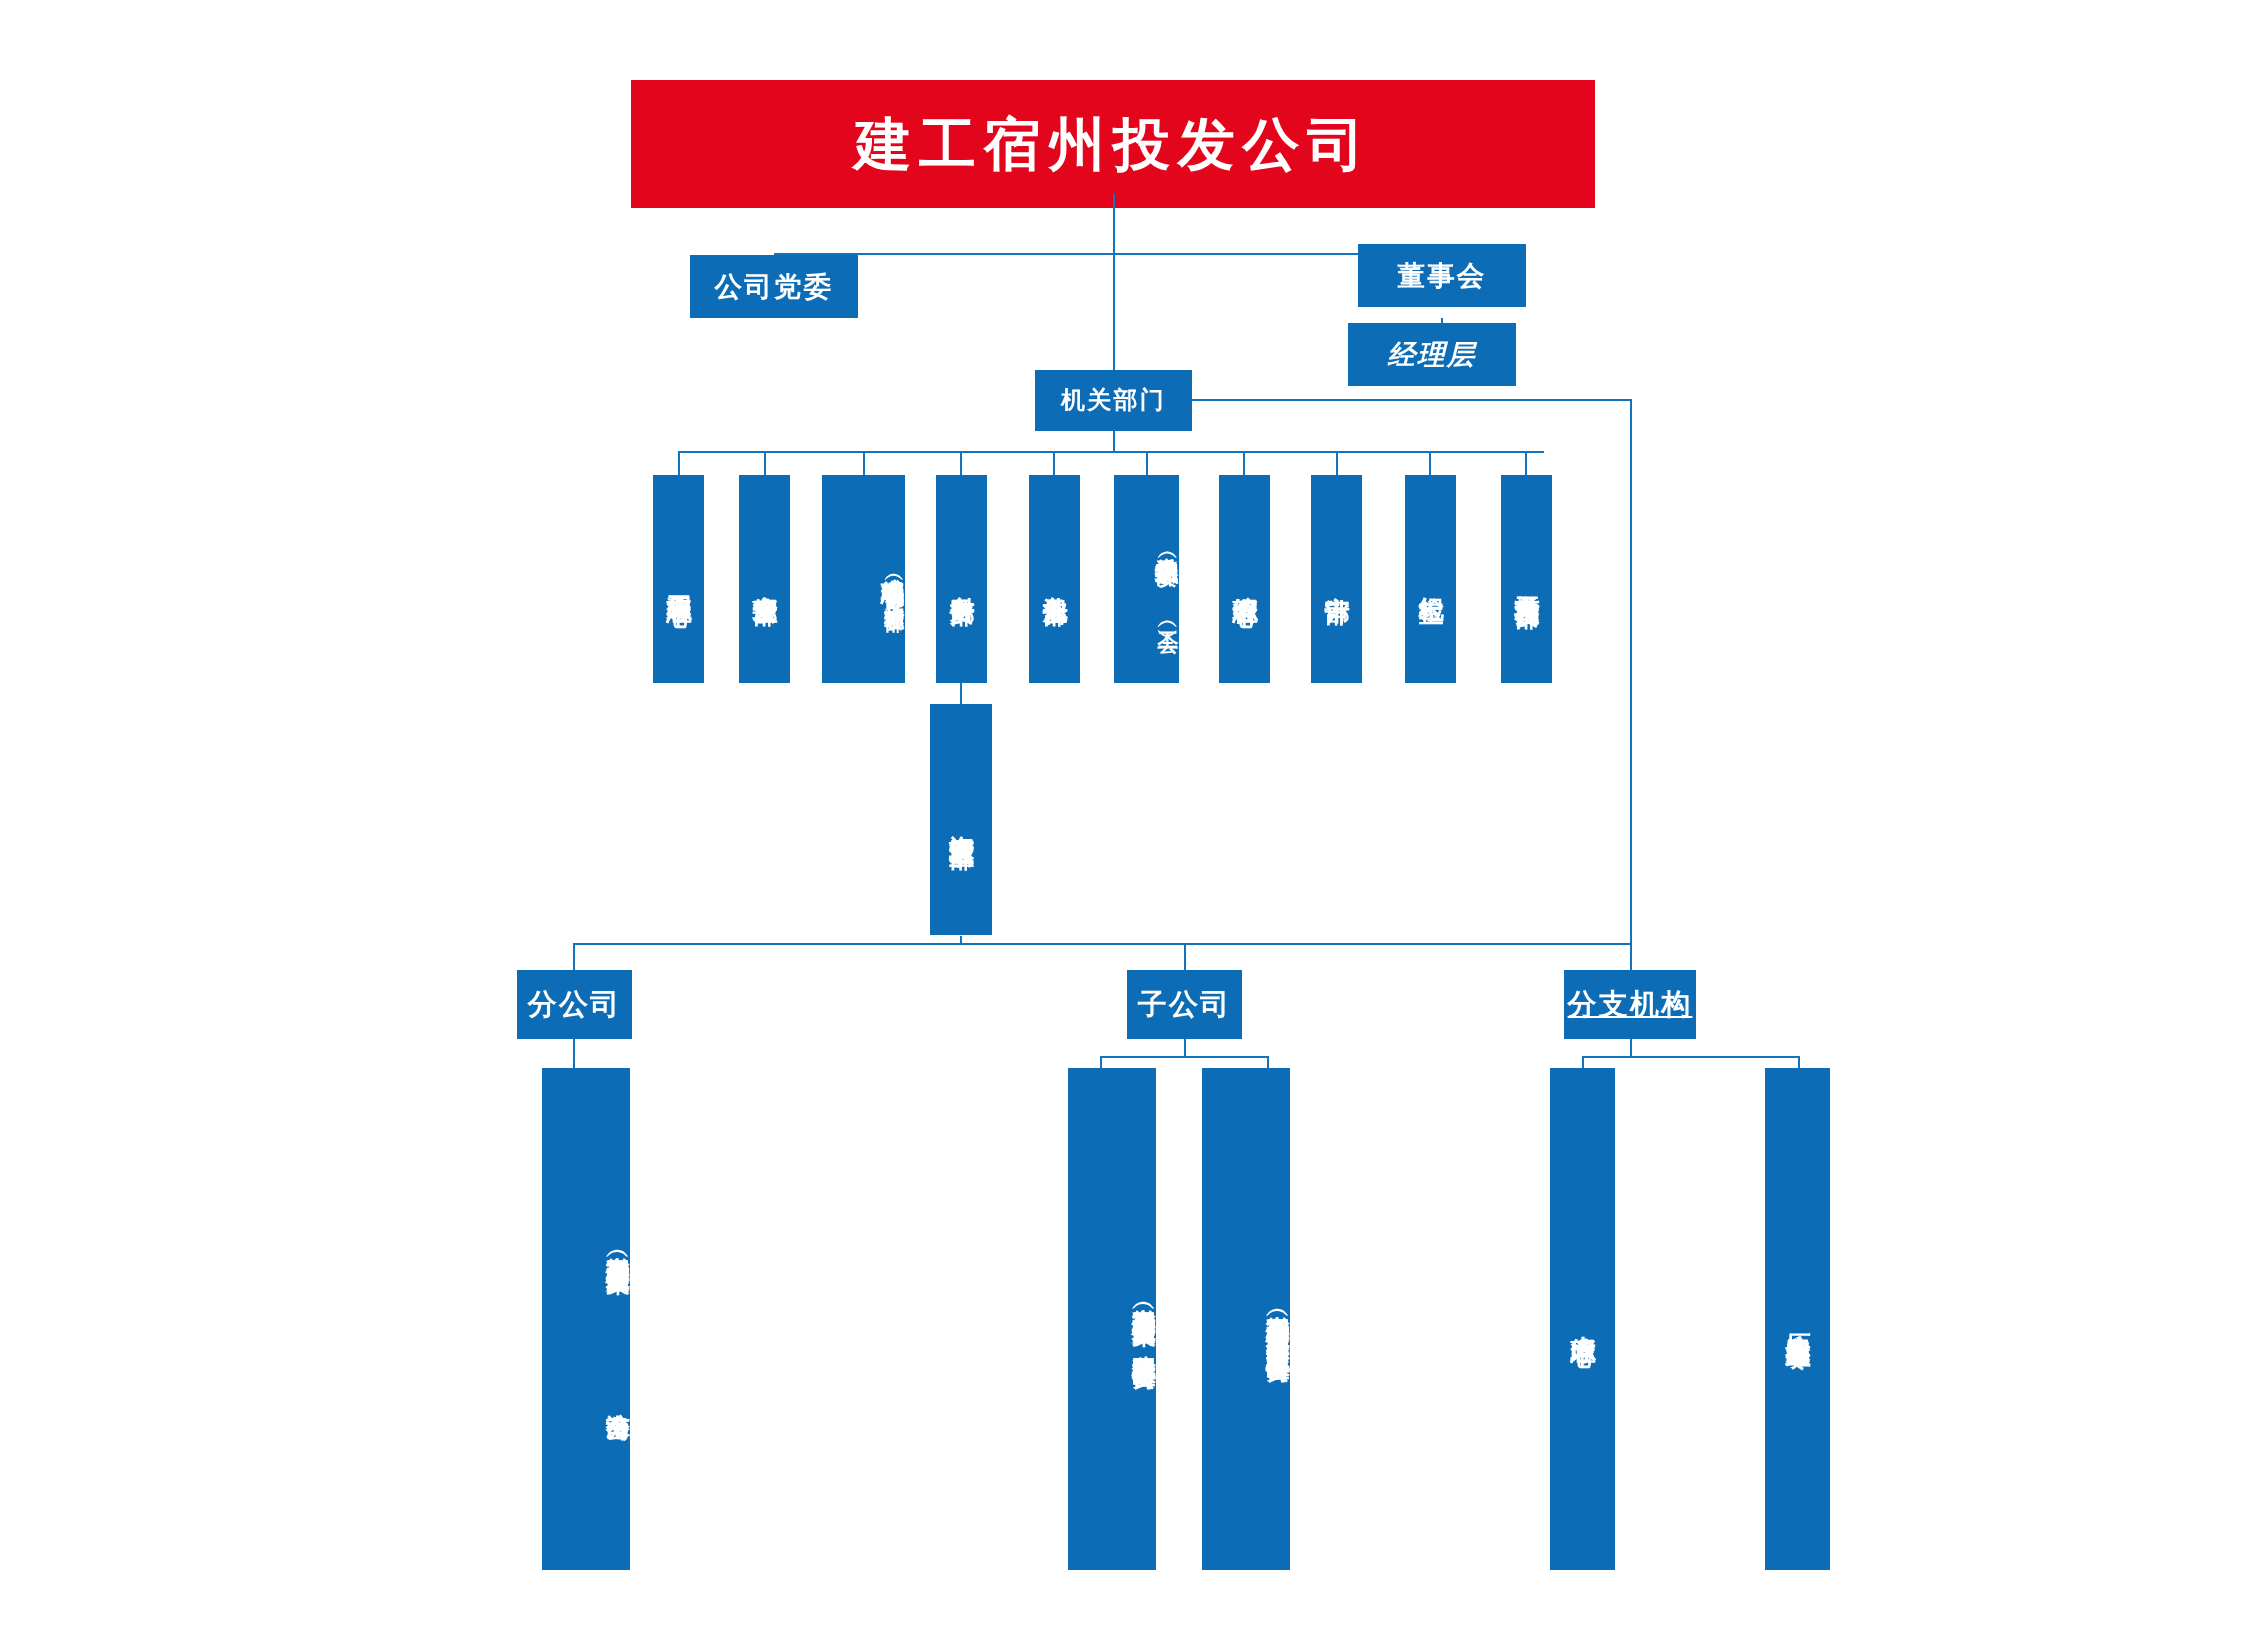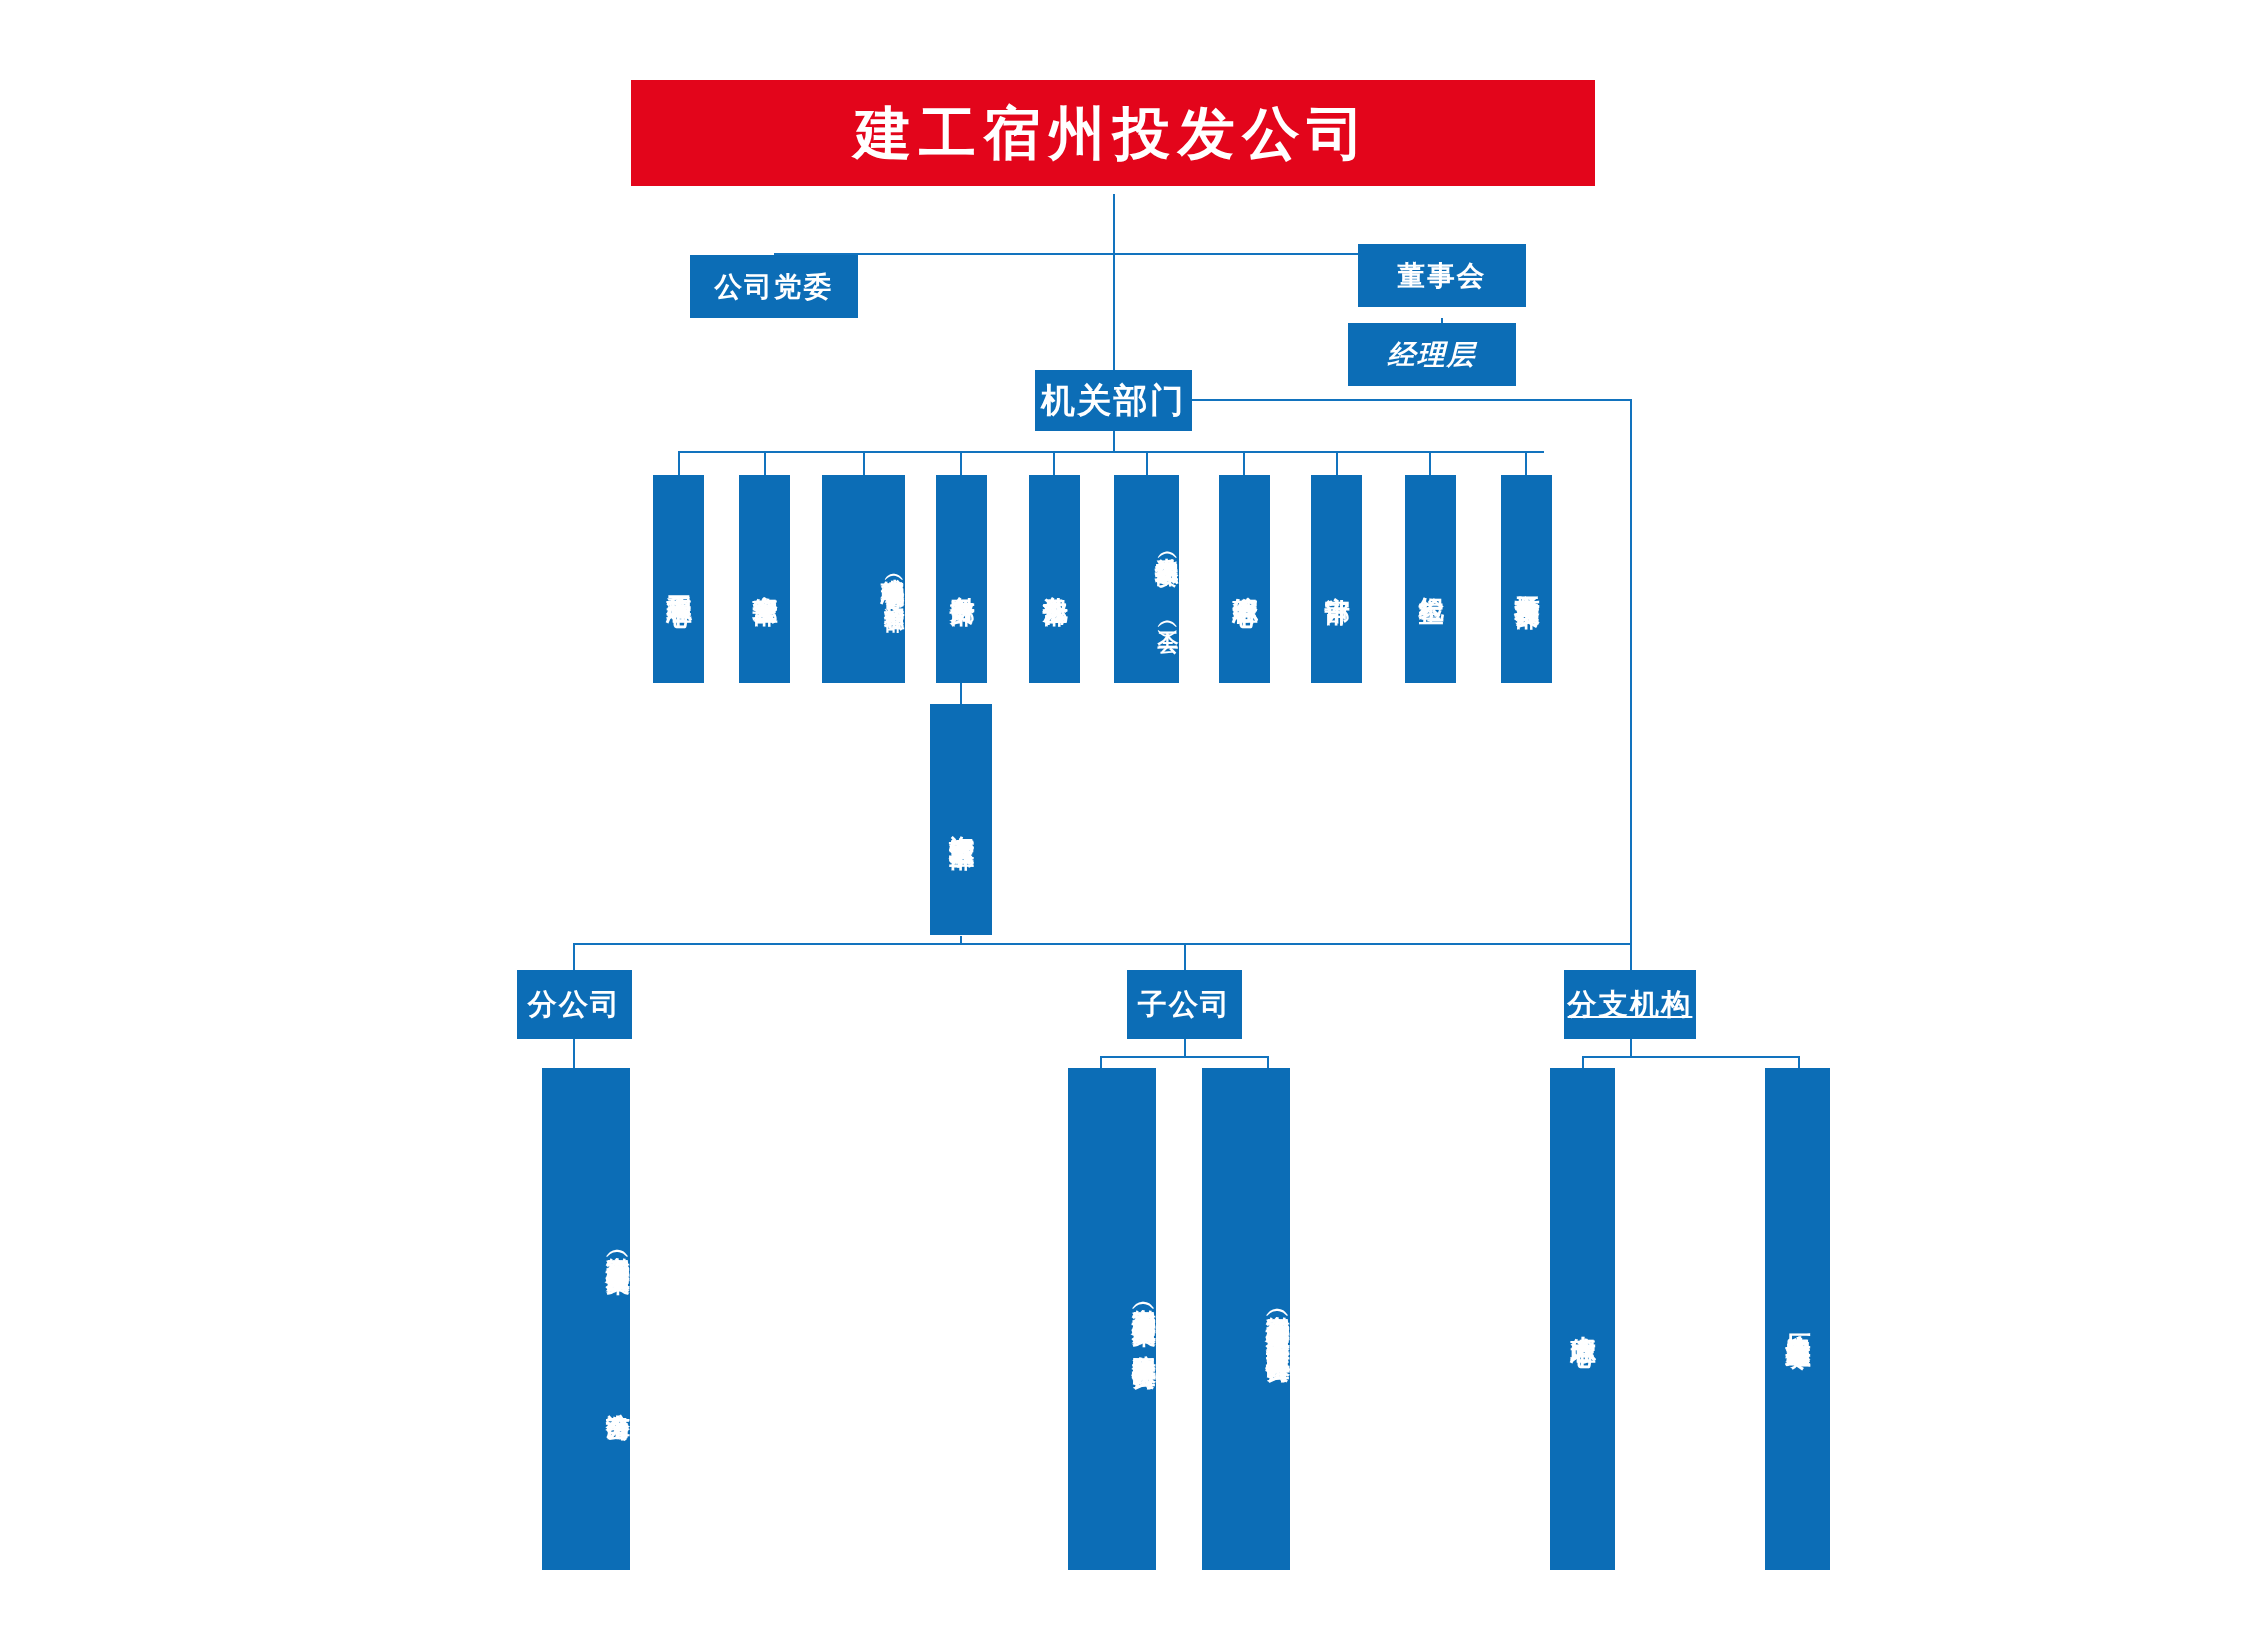--- a/index.html
+++ b/index.html
@@ -52,25 +52,25 @@
     letter-spacing:1.1px;
     white-space:nowrap;
   }
 
   
   .ln{position:absolute;background:#1273BE;}
   .ln.v{width:1.7px;}
   .ln.h{height:1.7px;}
 
   
-  #title-box{left:631px;top:80px;width:964px;height:106px;font-size:57px;letter-spacing:7.7px;}
+  #title-box{left:631px;top:80px;width:964px;height:128px;font-size:57px;letter-spacing:7.7px;}
   #party-box{left:690px;top:255px;width:168px;height:63px;font-size:27.5px;letter-spacing:2.2px;}
   #board-box{left:1358px;top:244px;width:168px;height:63px;font-size:27.5px;letter-spacing:2.2px;}
   #mgmt-box{left:1348px;top:323px;width:168px;height:63px;font-size:27.5px;letter-spacing:2.2px;font-style:italic;}
-  #organs-box{left:1035px;top:370px;width:157px;height:61px;font-size:34px;letter-spacing:2.2px;}
+  #organs-box{left:1035px;top:370px;width:157px;height:61px;font-size:24px;letter-spacing:2.2px;}
 
   .dept{top:475px;height:208px;font-size:25px;}
   .dept .v-col{font-size:25px;}
 
   #asset-op-box{left:930px;top:704px;width:62px;height:231px;font-size:25px;}
 
   .tier2{top:970px;height:69px;font-size:29px;letter-spacing:2.2px;}
 
   .leaf{top:1068px;}
   .leaf .v-col{font-size:24px;}

